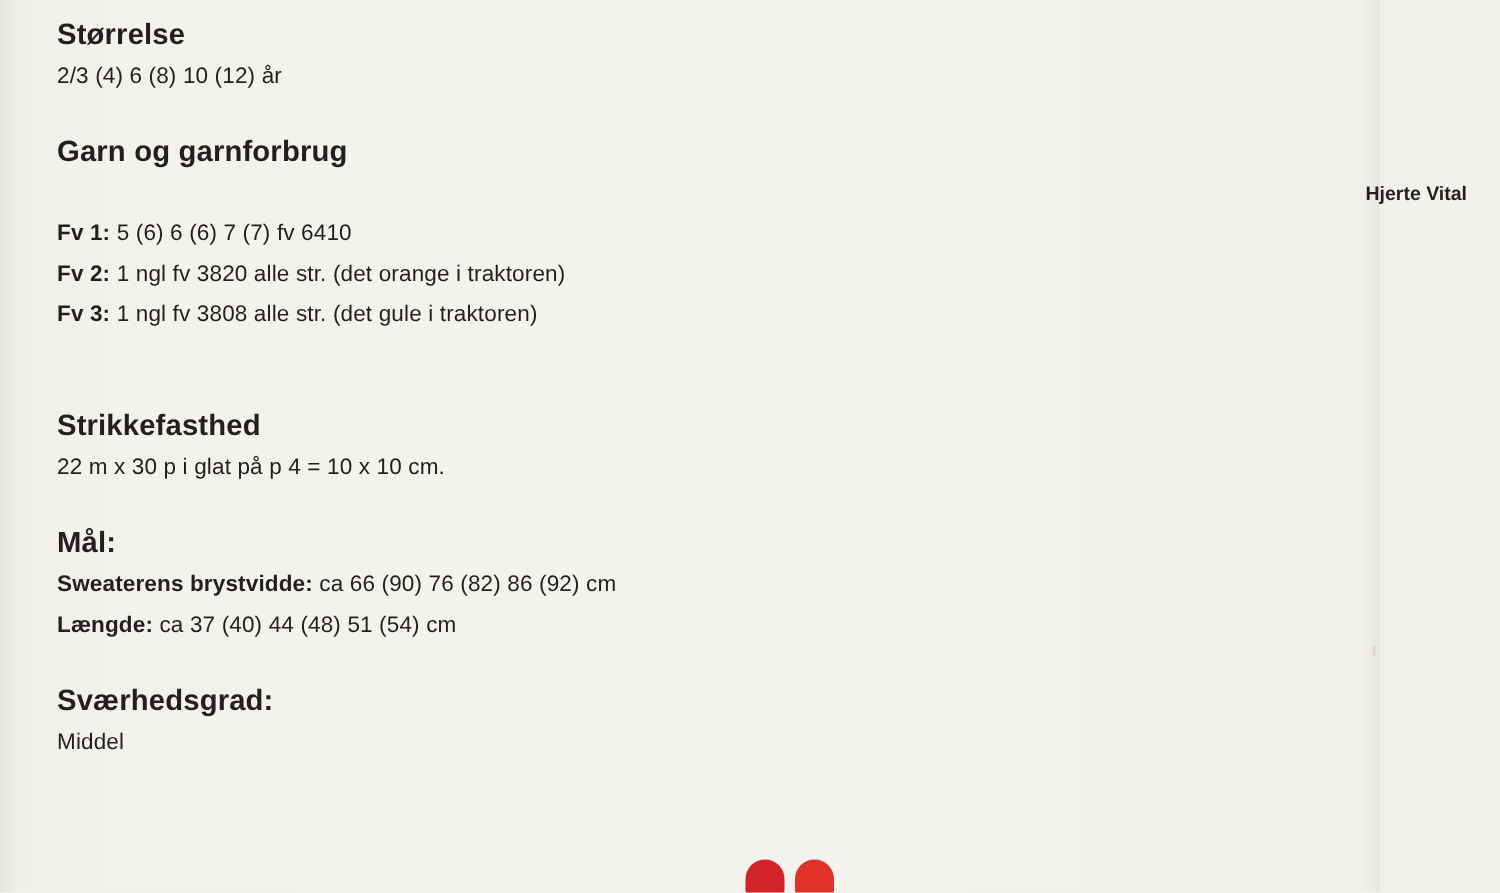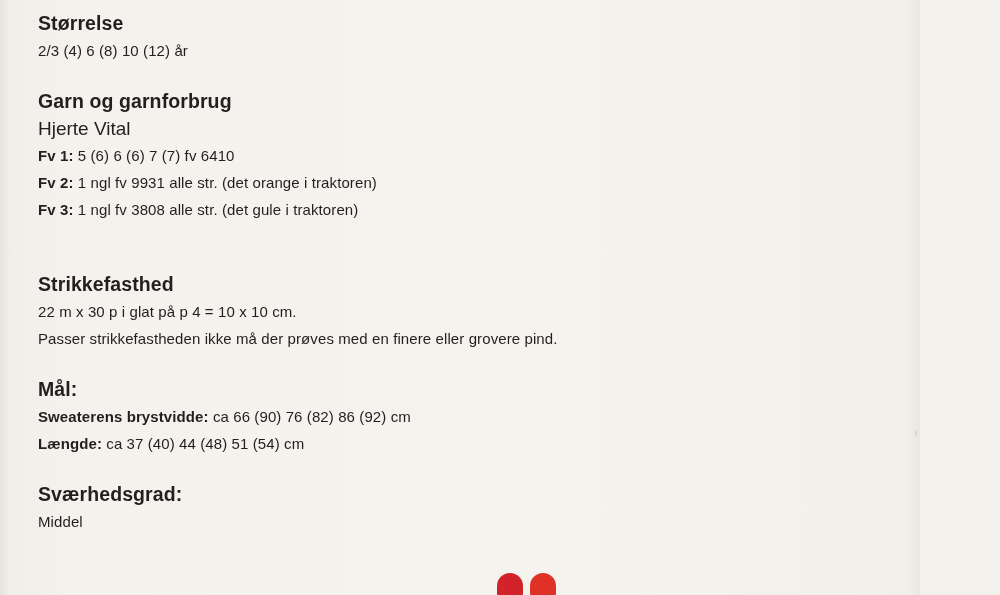--- a/index.html
+++ b/index.html
@@ -44,24 +44,25 @@
   .ln {
     font-size: 15px;
     line-height: 27px;
     margin: 0;
     letter-spacing: 0.1px;
   }
   .ln b {
     font-weight: 700;
   }
   .sub {
-    font-size: 19px;
+    font-size: 13px;
     line-height: 27px;
-    font-weight: 400;
+    font-weight: 700;
     margin: 0;
+    text-align: right;
   }
   
   .ghost {
     position: absolute;
     left: 330px;
     top: 552px;
     width: 560px;
     height: 18px;
     font-size: 13px;
     color: #e2ded6;
@@ -121,35 +122,34 @@
       <h2 class="hd">Størrelse</h2>
       <p class="ln">2/3 (4) 6 (8) 10 (12) år</p>
     </div>
 
     <div class="gap"></div>
 
     <div class="blk">
       <h2 class="hd">Garn og garnforbrug</h2>
       <p class="sub">Hjerte Vital</p>
       <p class="ln"><b>Fv 1:</b><span> 5 (6) 6 (6) 7 (7) fv 6410</span></p>
-      <p class="ln"><b>Fv 2:</b><span> 1 ngl fv 9931 alle str. (det orange i traktoren)</span></p>
+      <p class="ln"><b>Fv 2:</b><span> 1 ngl fv 3820 alle str. (det orange i traktoren)</span></p>
       <p class="ln"><b>Fv 3:</b><span> 1 ngl fv 3808 alle str. (det gule i traktoren)</span></p>
     </div>
 
     <div class="gap"></div>
 
     <div class="blk">
     </div>
 
     <div class="gap"></div>
 
     <div class="blk">
       <h2 class="hd">Strikkefasthed</h2>
       <p class="ln">22 m x 30 p i glat på p 4 = 10 x 10 cm.</p>
-      <p class="ln">Passer strikkefastheden ikke må der prøves med en finere eller grovere pind.</p>
     </div>
 
     <div class="gap"></div>
 
     <div class="blk">
       <h2 class="hd">Mål:</h2>
       <p class="ln"><b>Sweaterens brystvidde:</b><span> ca 66 (90) 76 (82) 86 (92) cm</span></p>
       <p class="ln"><b>Længde:</b><span> ca 37 (40) 44 (48) 51 (54) cm</span></p>
     </div>
 

